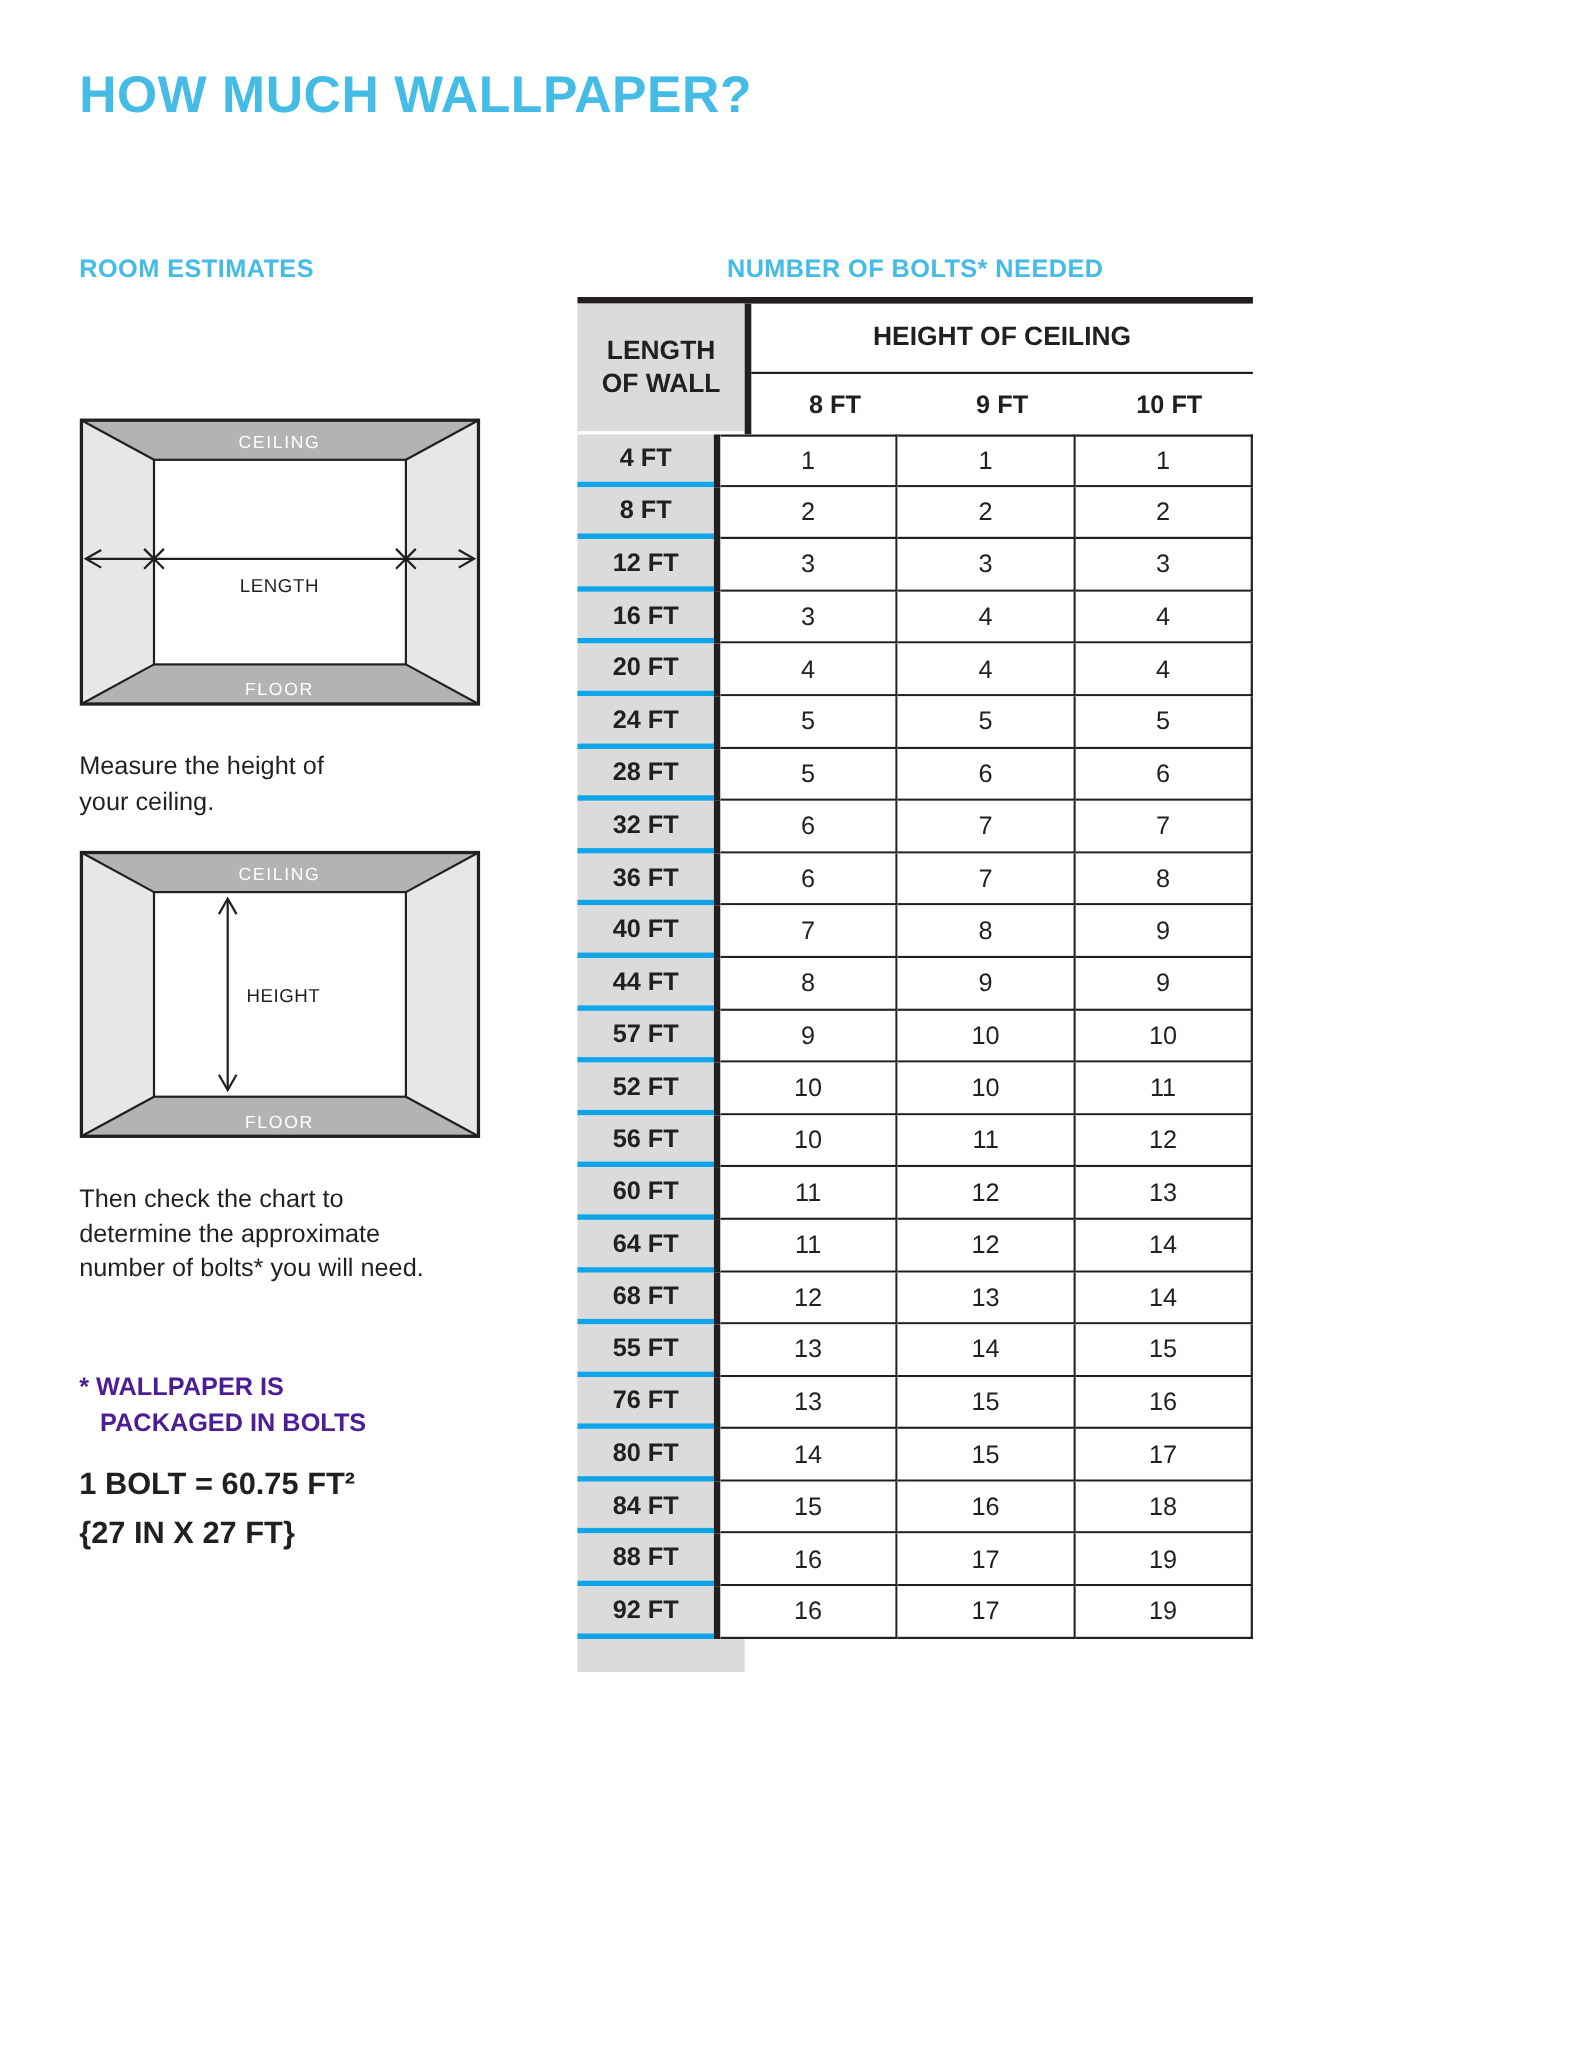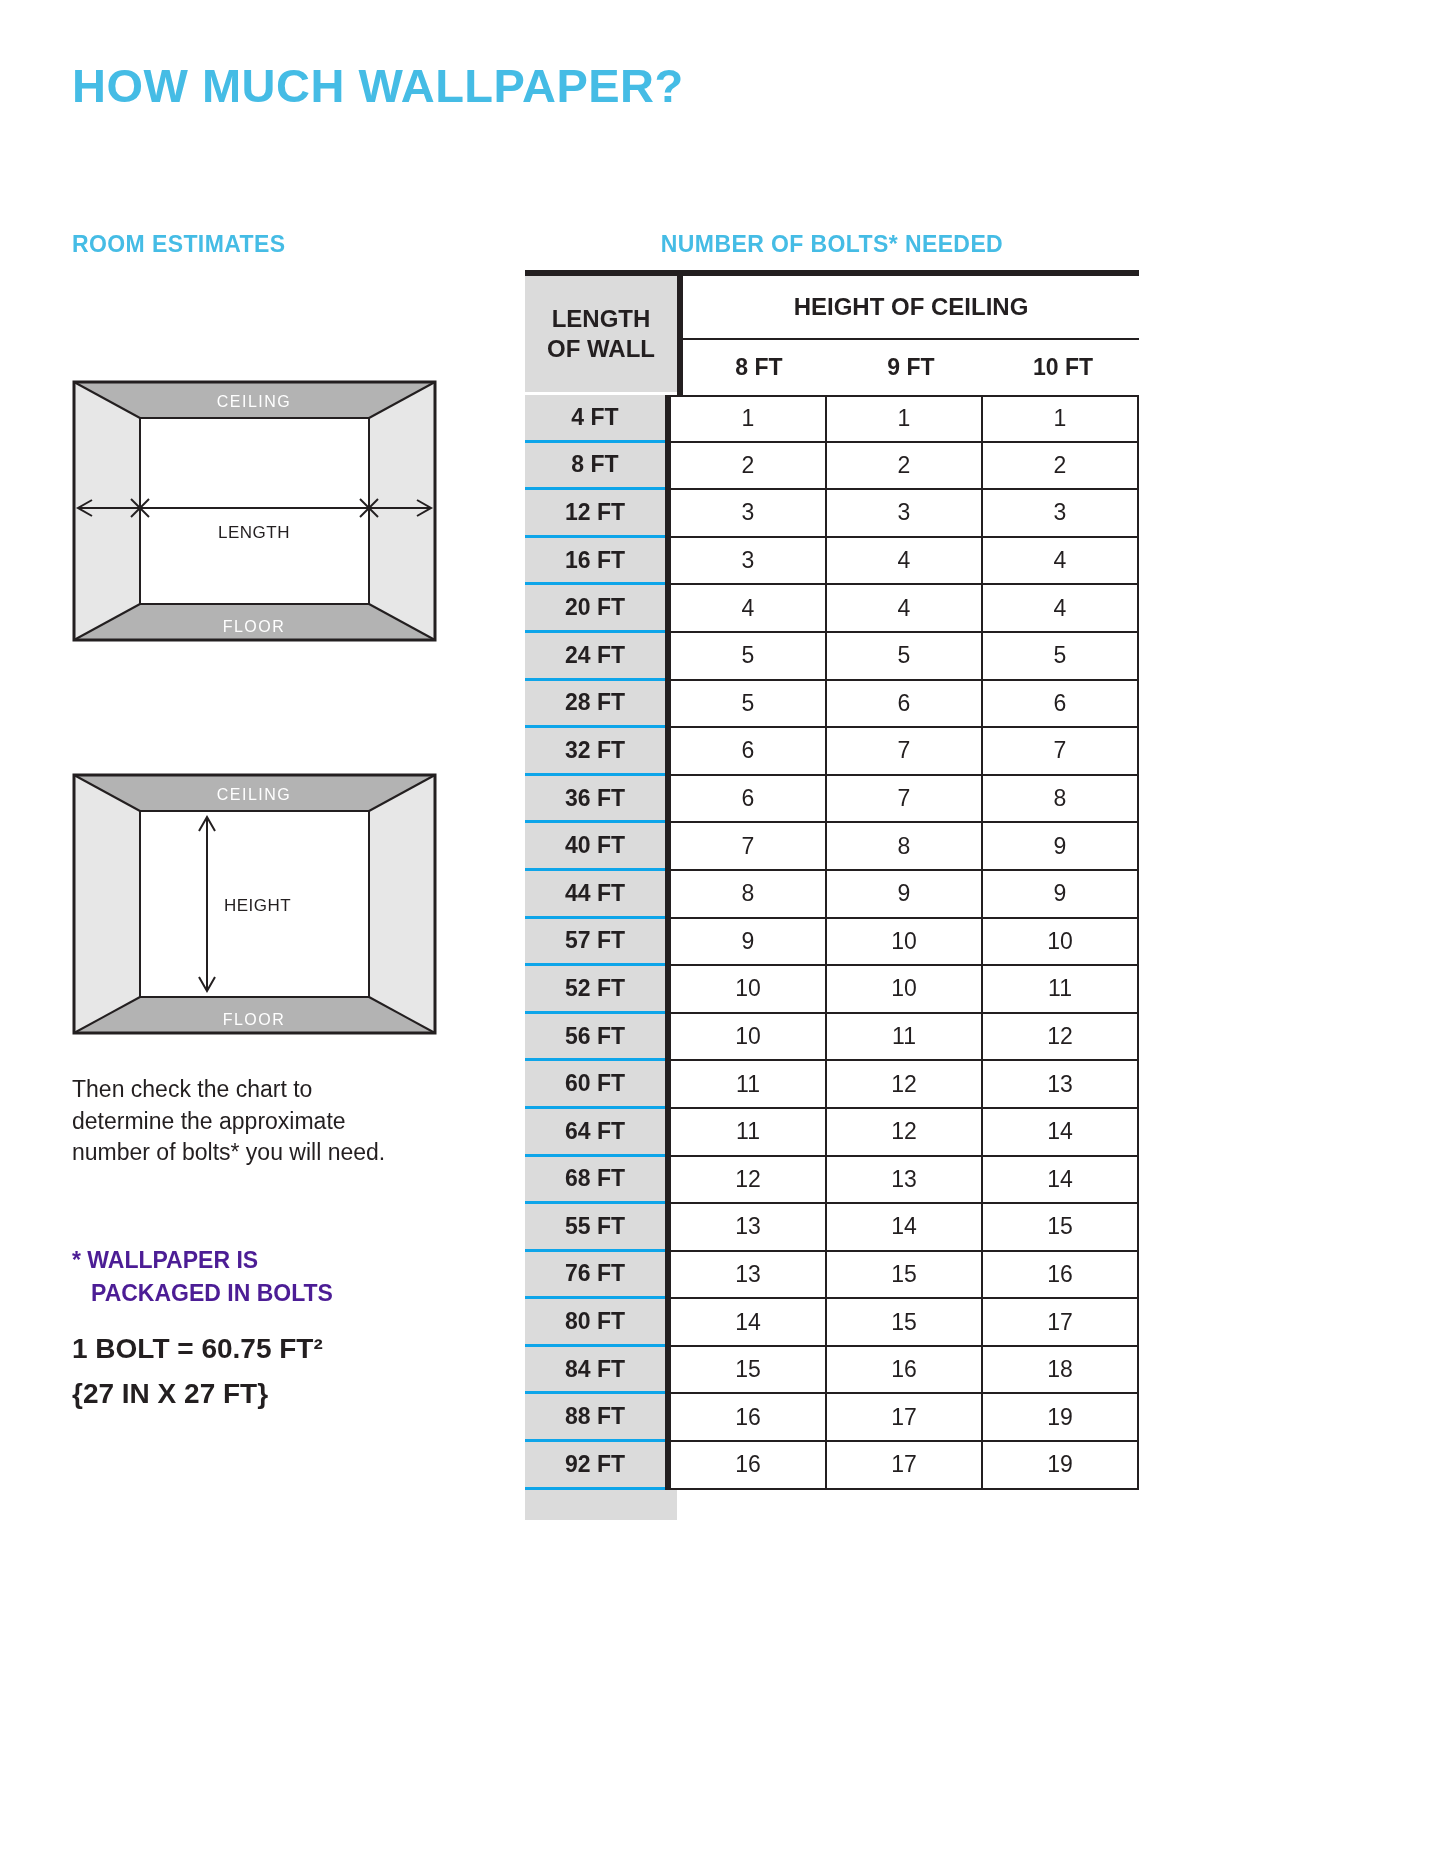--- a/index.html
+++ b/index.html
@@ -57,21 +57,21 @@
     height:64px; display:flex; align-items:center; justify-content:center;
     font-weight:bold; font-size:24px; border-bottom:2px solid #231f20;
   }
   .sub-heads { flex:1; display:flex; }
   .sub-heads > div {
     flex:1; display:flex; align-items:center; justify-content:center;
     font-weight:bold; font-size:23px;
   }
   .t-row { display:flex; height:47.6px; }
   .label-cell {
-    width:140px; background:#dbdbdb; border-bottom:3px solid #0ea5e9;
+    width:124px; background:#dbdbdb; border-bottom:5px solid #0ea5e9;
     display:flex; align-items:center; justify-content:center;
     font-weight:bold; font-size:23px;
   }
   .data-cells { flex:1; display:flex; }
   .data-cells > div {
     flex:1; display:flex; align-items:center; justify-content:center;
     font-size:23px; border-right:2px solid #231f20; border-bottom:2px solid #231f20;
     background:#ffffff;
   }
   .t-rows .t-row:first-child .data-cells > div { border-top:2px solid #231f20; }
@@ -106,20 +106,22 @@
         <line x1="59" y1="137" x2="77" y2="119"></line>
         <line x1="288" y1="119" x2="306" y2="137"></line>
         <line x1="288" y1="137" x2="306" y2="119"></line>
       </g>
       <text x="182" y="27" text-anchor="middle" class="band-label">CEILING</text>
       <text x="182" y="252" text-anchor="middle" class="band-label">FLOOR</text>
       <text x="182" y="158" text-anchor="middle" class="measure-label">LENGTH</text>
     </svg>
   </div>
 
+  <p class="body-text step2">Measure the height of
+your ceiling.</p>
 
   <div class="diagram diagram2">
     <svg width="365" height="262" viewBox="0 0 365 262">
       <rect x="2" y="2" width="361" height="258" fill="#e7e7e7"></rect>
       <polygon points="2,2 363,2 297,38 68,38" fill="#b3b3b3"></polygon>
       <polygon points="2,260 363,260 297,224 68,224" fill="#b3b3b3"></polygon>
       <rect x="68" y="38" width="229" height="186" fill="#ffffff" stroke="#231f20" stroke-width="2"></rect>
       <line x1="2" y1="2" x2="68" y2="38" stroke="#231f20" stroke-width="2"></line>
       <line x1="363" y1="2" x2="297" y2="38" stroke="#231f20" stroke-width="2"></line>
       <line x1="2" y1="260" x2="68" y2="224" stroke="#231f20" stroke-width="2"></line>

